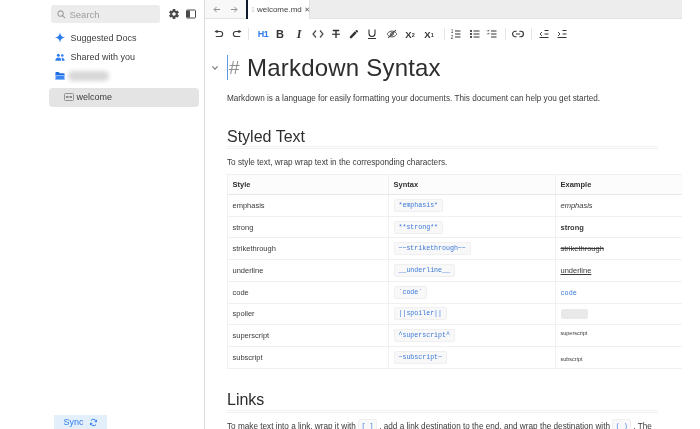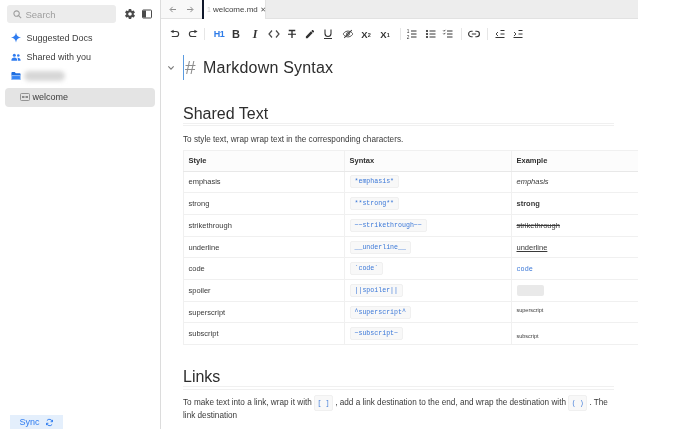--- a/index.html
+++ b/index.html
@@ -1,18 +1,18 @@
 <!DOCTYPE html>
 <html><head>
 <meta charset="utf-8">
 <style>
 * { margin:0; padding:0; box-sizing:border-box; }
 html,body { width:700px; height:429px; overflow:hidden; }
 body { font-family:"Liberation Sans",sans-serif; background:#fff; }
-.app { display:flex; width:638px; height:429px; }
+.app { display:flex; width:638px; height:429px;margin-left:44px; }
 
 
 .sidebar { width:161px; height:429px; border-right:1px solid #dcdcdc; background:#fff; position:relative; flex:none; }
 .sb-top { display:flex; align-items:center; padding:5px 6px 5px 7px; }
 .search { flex:none; width:109px; height:18px; background:#ececec; border-radius:3px; display:flex; align-items:center; padding-left:5.5px; color:#9e9e9e; font-size:9.5px; }
 .search svg { margin-right:4px; }
 .sb-iconbtn { width:13px; height:16px; display:flex; align-items:center; justify-content:center; }
 .gearbtn { margin-left:7px; }
 .panelbtn { margin-left:4px; }
 
@@ -38,21 +38,21 @@
 
 .toolbar { height:26px; background:#fff; display:flex; align-items:center; flex:none; position:relative; }
 .tbi { position:absolute; transform:translate(-50%,-50%); top:15px; display:flex; align-items:center; justify-content:center; color:#4a4a4a; }
 .tbsep { position:absolute; top:9px; width:1px; height:12px; background:#e6e6e6; }
 
 .content { flex:1; padding:12px 24px 0 22px; overflow:hidden; position:relative; font-size:8.2px; color:#3a3a3a; }
 .h1row { display:flex; align-items:center; height:22px; margin-bottom:14.5px; position:relative; }
 .h1chev { position:absolute; left:-16px; top:7px; }
 .caret { width:1px; height:25px; background:#5b9be0; margin:-2px 1px 0 0; flex:none; }
 .h1hash { color:#8e8e8e; font-size:19px; margin-right:7.5px; }
-.h1text { font-size:16px; color:#2d2d2d; letter-spacing:0.2px; }
+.h1text { font-size:24px; color:#2d2d2d; letter-spacing:0.2px; }
 p { font-size:8.2px; color:#3a3a3a; }
 h2 { font-size:16px; font-weight:normal; color:#2d2d2d; }
 .h2line { height:3px; border-top:1px solid #f0f0f0; border-bottom:1px solid #f0f0f0; }
 .codepill { display:inline-block; font-family:"Liberation Mono",monospace; font-size:6.6px; line-height:7px; color:#3b78d8; background:#f8f8f8; border:0.5px solid #f0f0f0; border-radius:2px; padding:2px 4px; white-space:nowrap; vertical-align:middle; }
 .pp { vertical-align:baseline; padding:3.5px 2.5px; }
 
 table { border-collapse:collapse; width:494px; margin-top:6.5px; table-layout:fixed; font-size:7.5px; }
 td,th { border:1px solid #f0f0f0; height:21.7px; padding:0 0 0 4.5px; text-align:left; font-size:7.5px; font-weight:normal; vertical-align:middle; }
 th { font-weight:bold; color:#2f2f2f; height:20.6px; background:#fcfcfc; border-bottom:1px solid #e8e8e8; }
 .spoilerbox { display:inline-block; width:27px; height:10.5px; background:#e9e9e9; border-radius:2px; vertical-align:middle; }
@@ -238,21 +238,22 @@
 
     <div class="content">
       <div class="h1row">
         <span class="h1chev"><svg width="8" height="6" viewBox="0 0 12 8" fill="none" stroke="#7a7a7a" stroke-width="1.7">
               <path d="M2 1.5l4 4.2 4-4.2"></path>
             </svg></span>
         <span class="caret"></span>
         <span class="h1hash">#</span>
         <span class="h1text">Markdown Syntax</span>
       </div>
-      <h2 style="margin-top:25.5px;">Shared Text</h2>
+      <p>Markdown is a language for easily formatting your documents. This document can help you get started.</p>
+      <h2 style="margin-top:25.5px;">Styled Text</h2>
         <div class="h2line" style="margin-top:0px;"></div>
       <p style="margin-top:9px;">To style text, wrap wrap text in the corresponding characters.</p>
       <table>
         <tbody>
             <tr>
               <th style="width:161px;">Style</th>
               <th style="width:167px;">Syntax</th>
               <th>Example</th>
             </tr>
         <tr>

